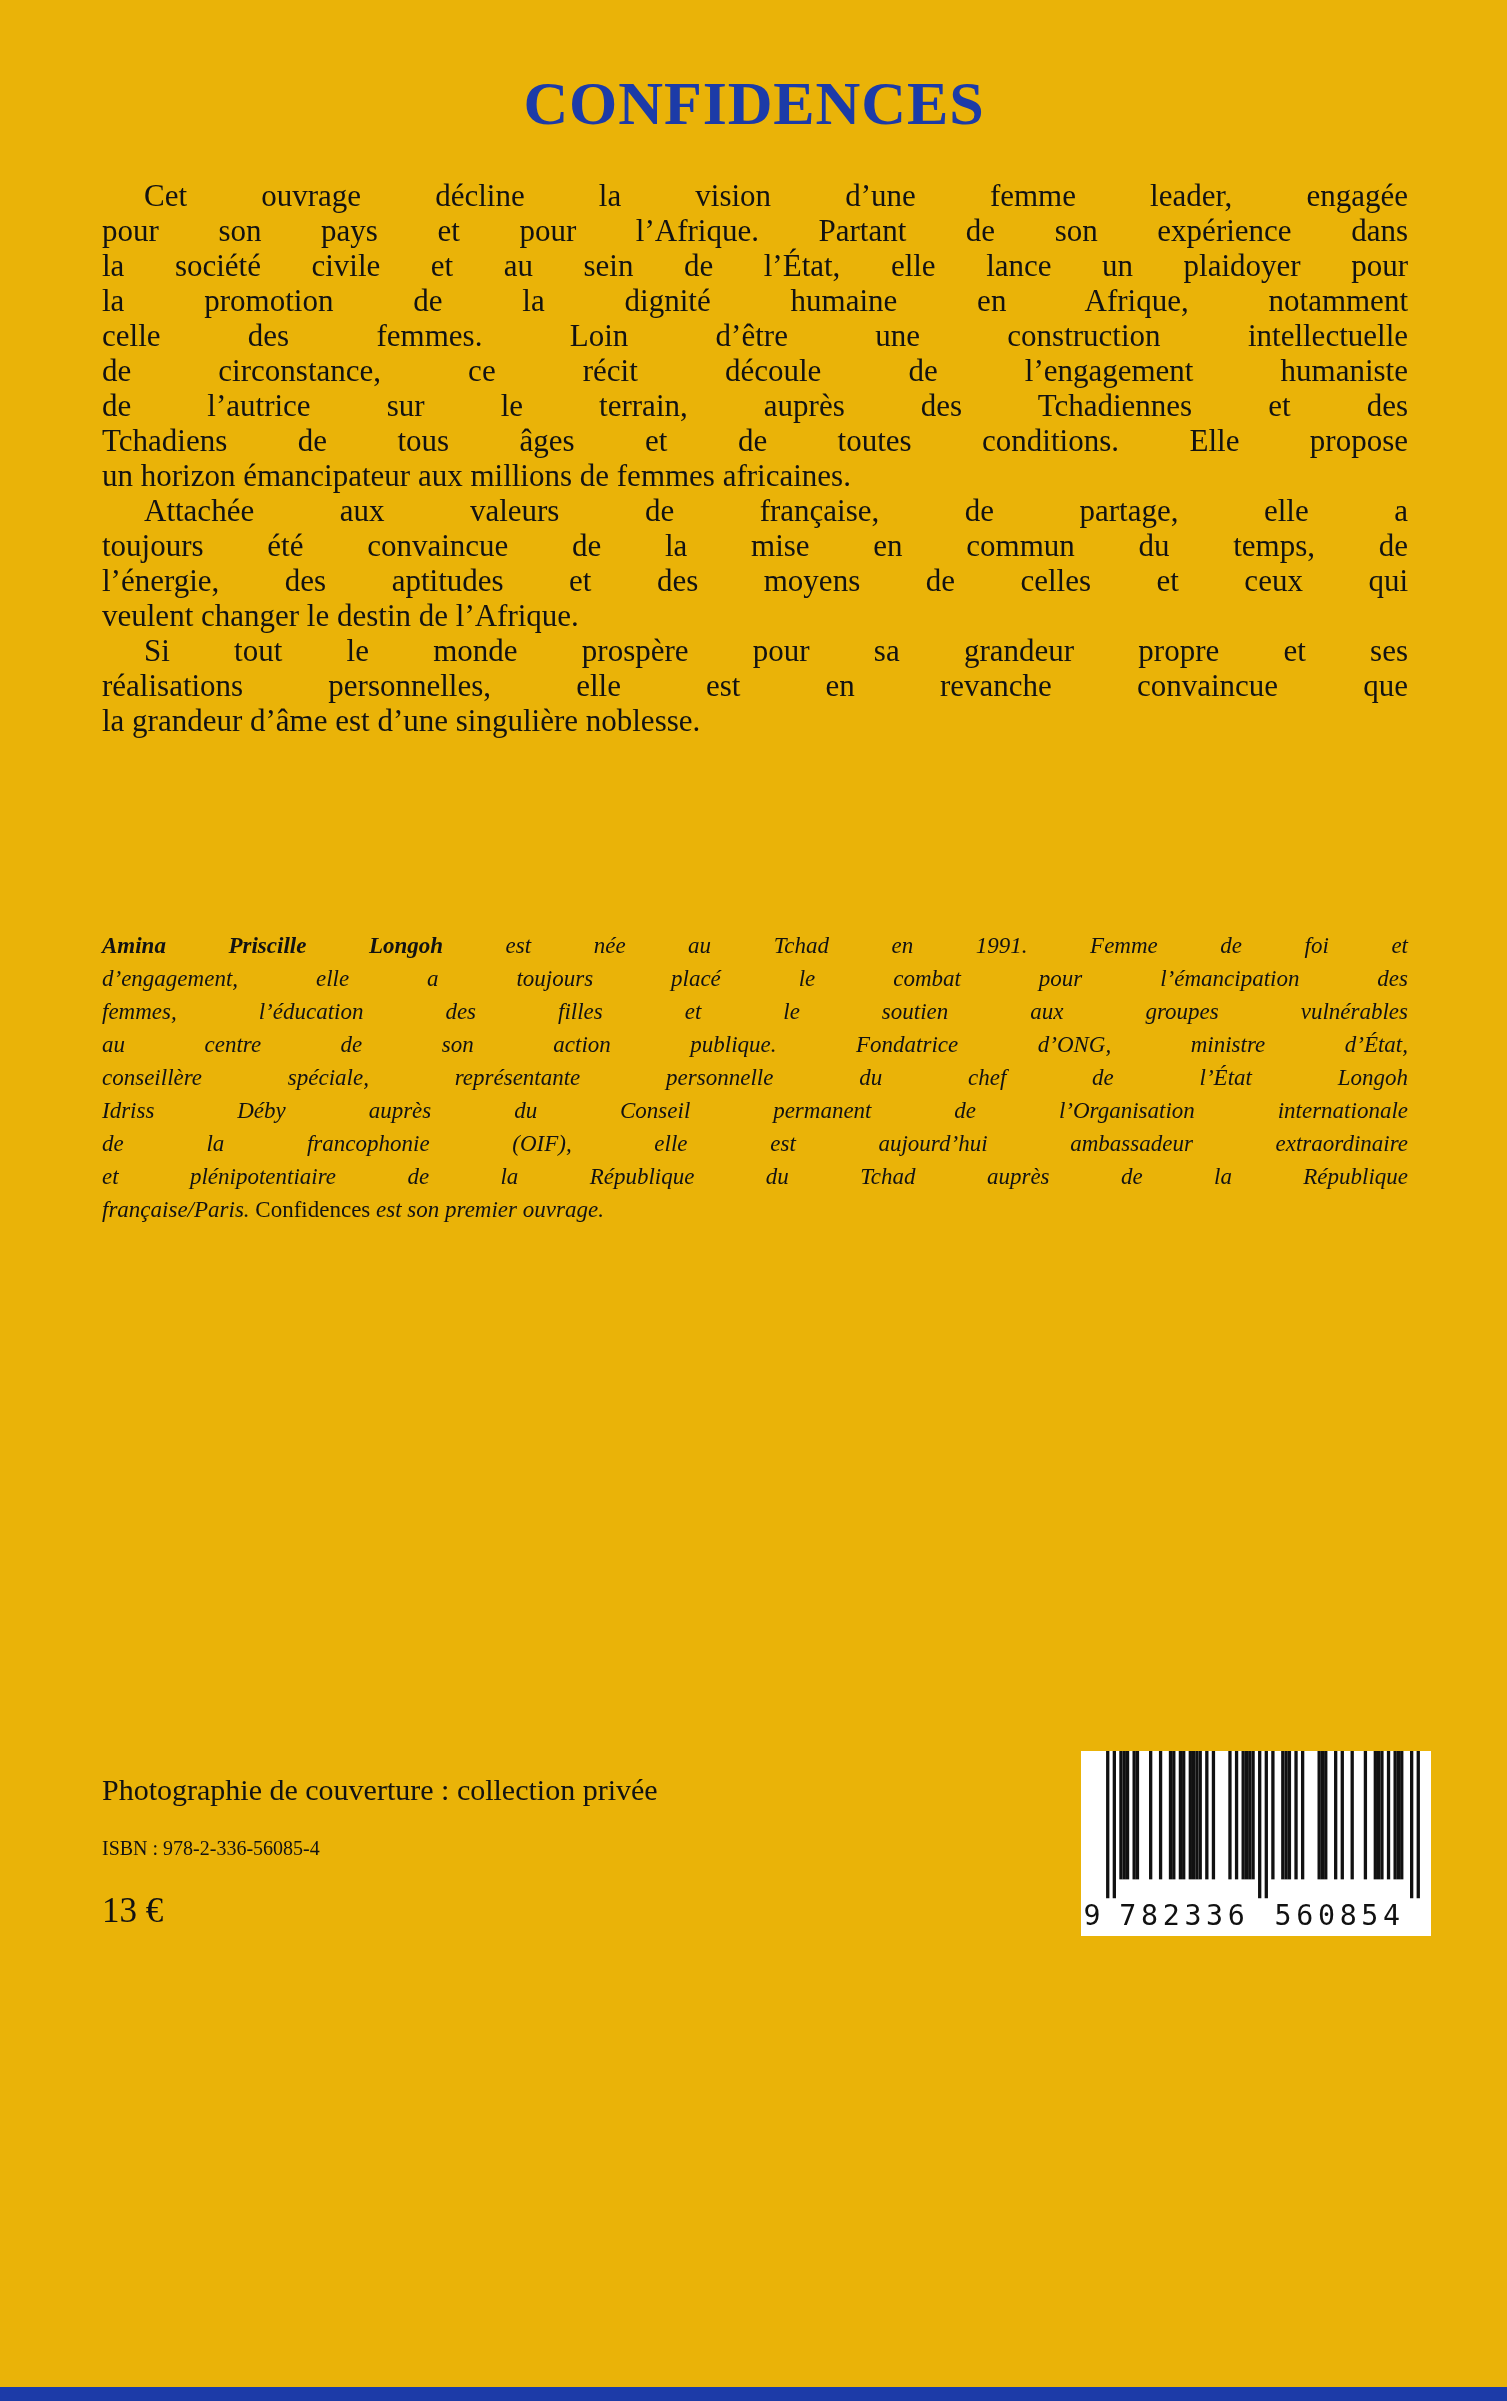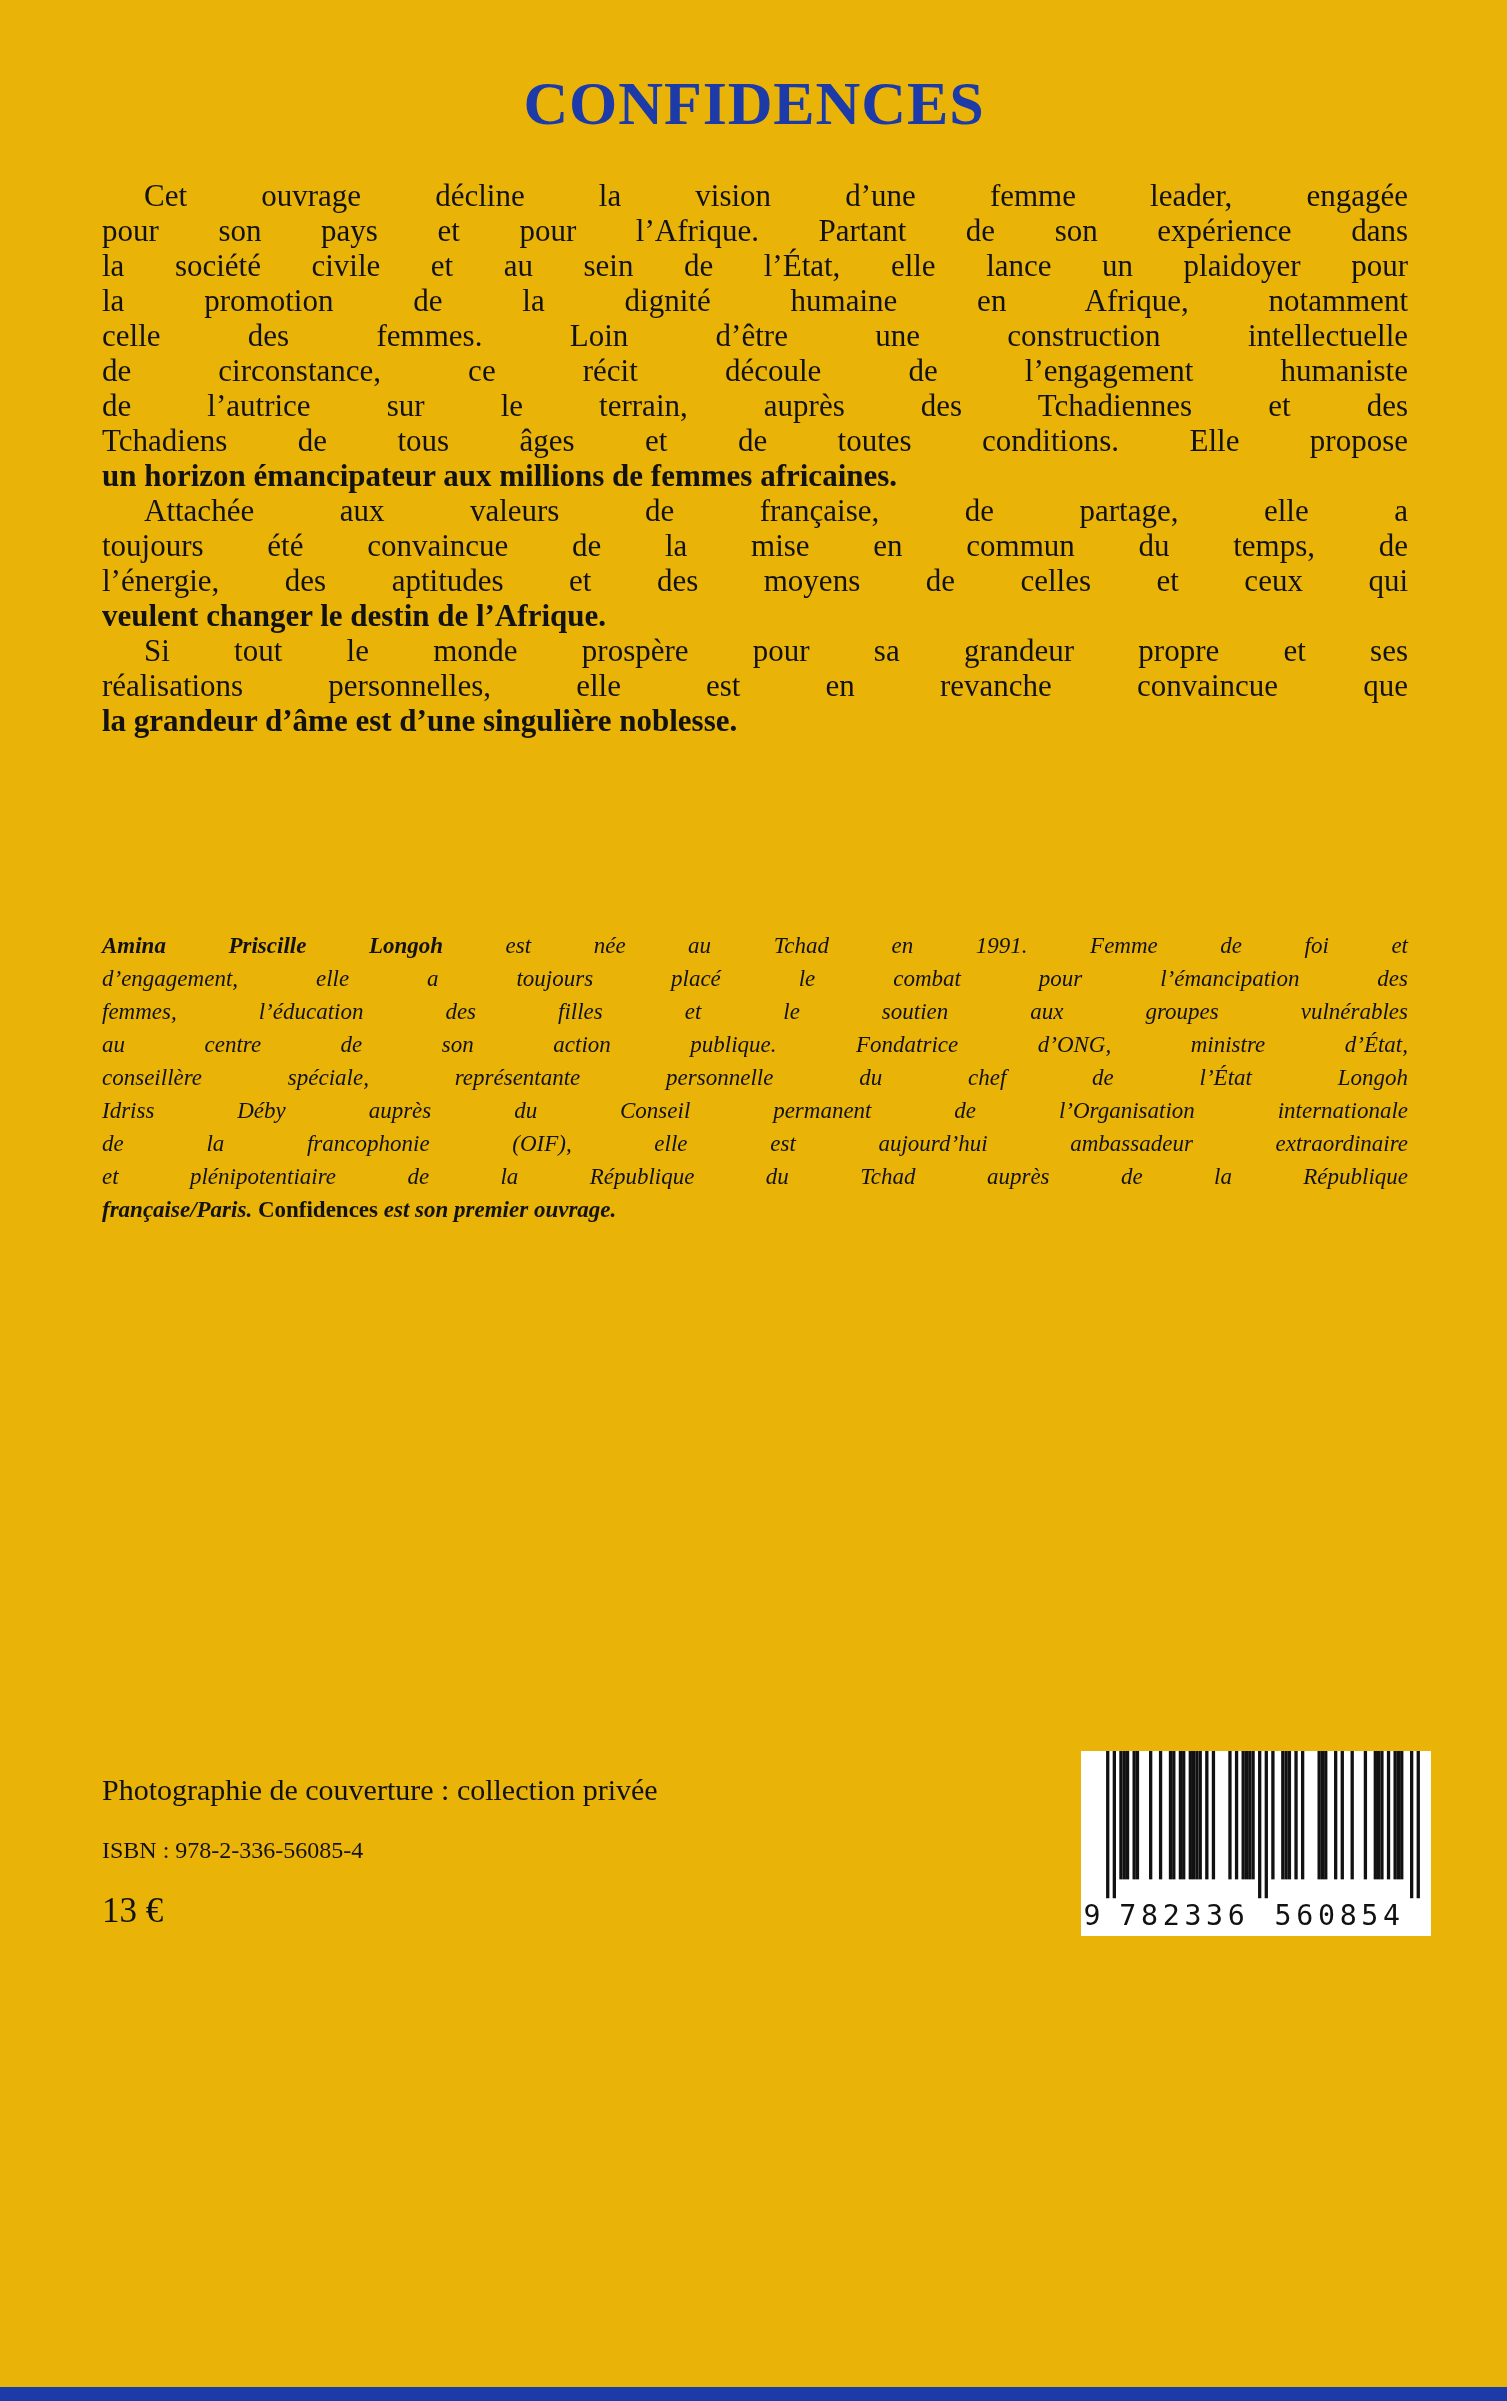--- a/index.html
+++ b/index.html
@@ -42,29 +42,29 @@
     font-size: 23px;
     line-height: 33px;
     font-style: italic;
   }
   .jline {
     text-align: justify;
     text-align-last: justify;
     white-space: normal;
   }
   .jline.first { text-indent: 42px; }
-  .jline.last  { text-align-last: left; font-weight: bold; }
+  .jline.last  { text-align-last: left; }
   .bio .author { font-weight: bold; }
   .bio .roman  { font-style: normal; }
   .credit-line {
     position: absolute;
     left: 102px;
   }
   .photo-credit { top: 1773px; font-size: 30px; }
-  .isbn         { top: 1837px; font-size: 24px; }
+  .isbn         { top: 1837px; font-size: 20px; }
   .price        { top: 1891px; font-size: 35px; }
   .barcode {
     position: absolute;
     top: 1751px;
     left: 1081px;
     width: 350px;
     height: 185px;
     background: #ffffff;
   }
   .band {

